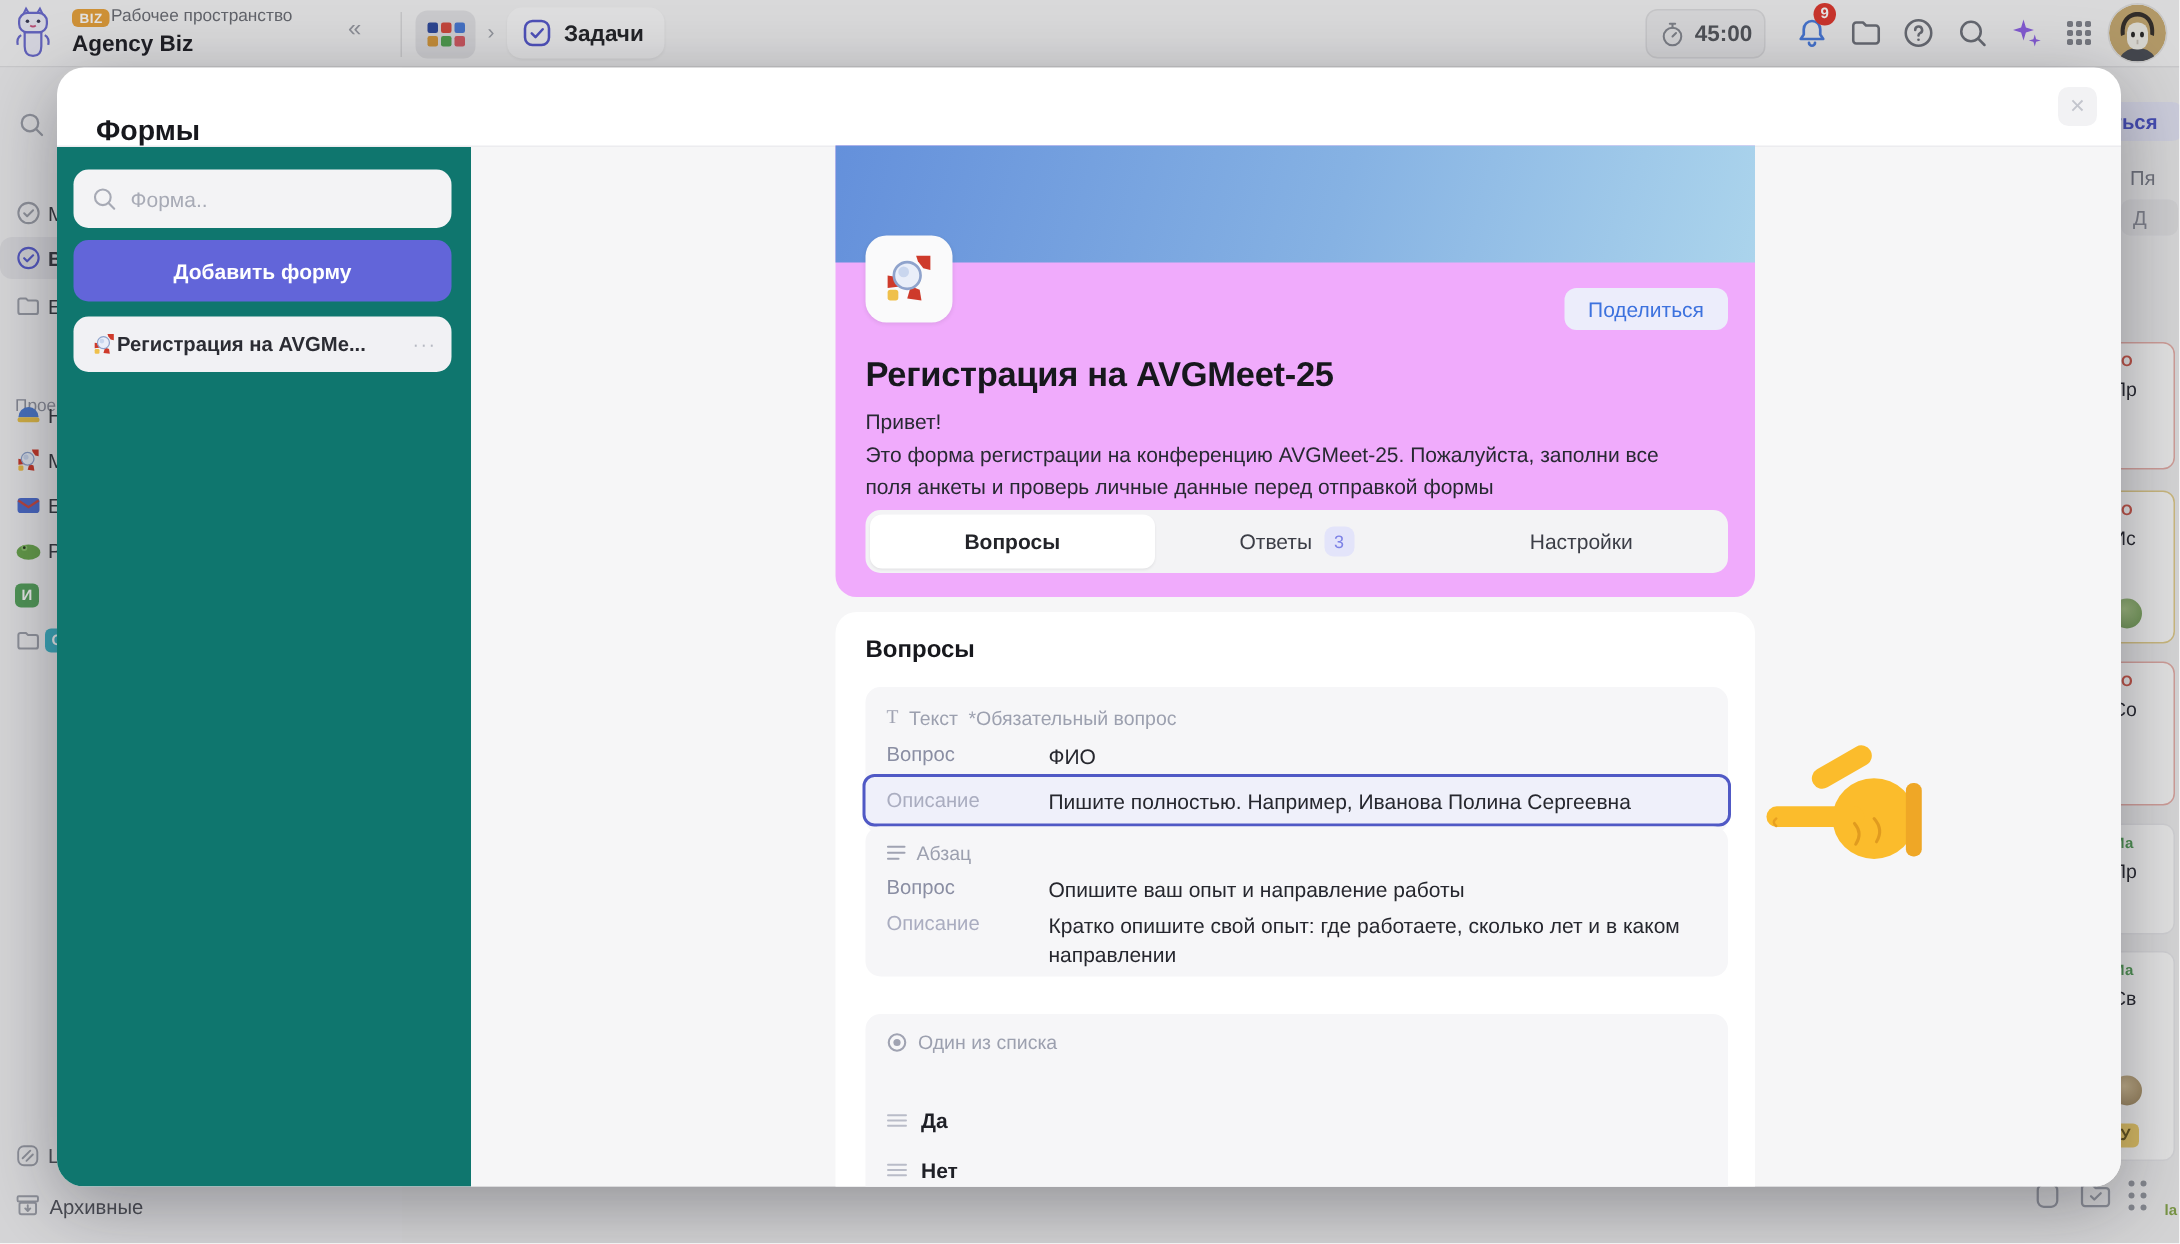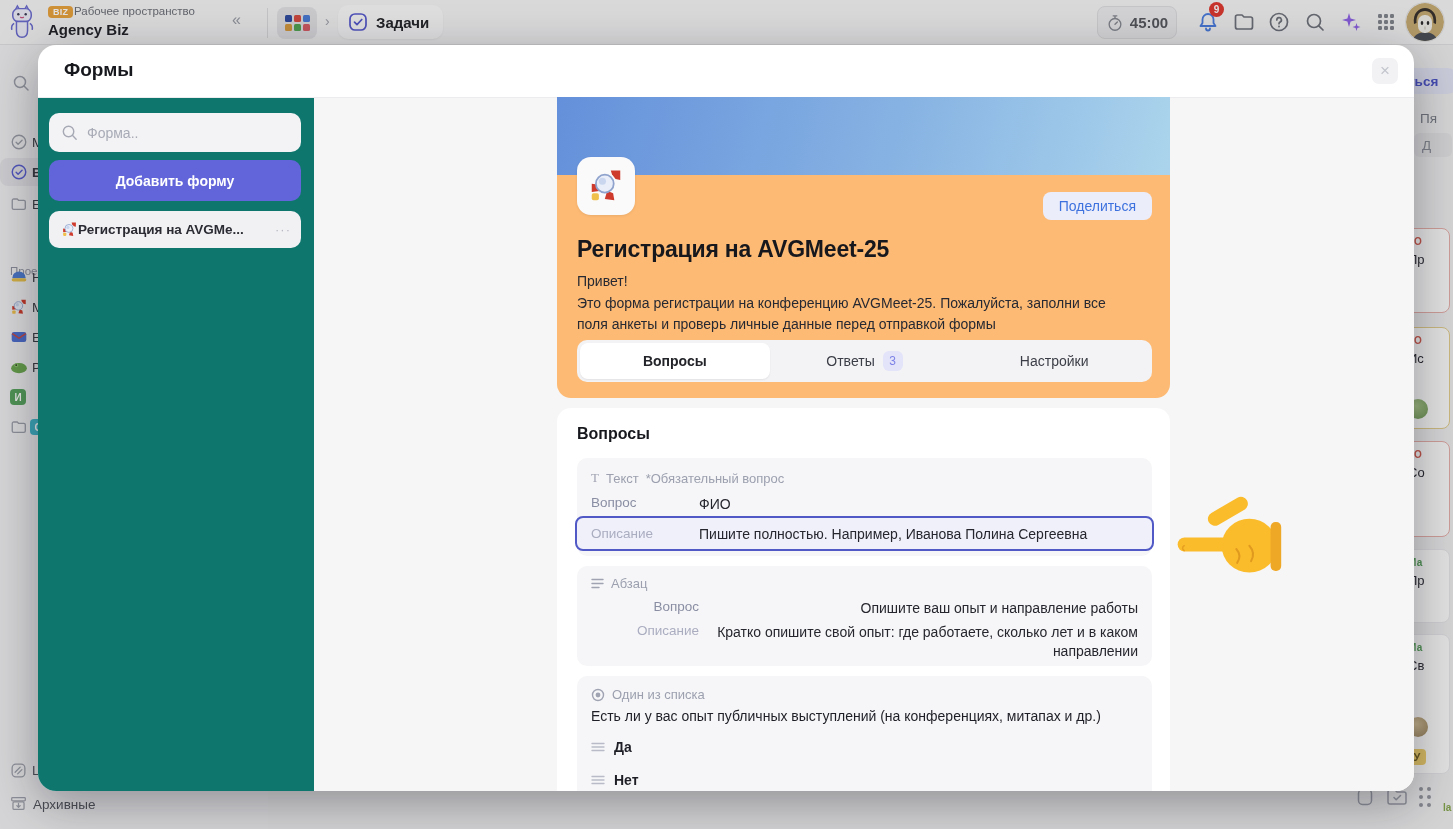--- a/index.html
+++ b/index.html
@@ -64,51 +64,51 @@
   .archive-row .tx, .drafts-row .tx { font-size:13.5px; color:#53555E; }
   .br-icons { position:absolute; top:786px; z-index:1; display:flex; align-items:center; gap:10px; left:1355px; }
   .dots6 { display:grid; grid-template-columns:repeat(2,4px); grid-template-rows:repeat(3,4px); gap:4px; }
   .dots6 span { background:#94979F; border-radius:50%; }
 
   
   .scrim { position:absolute; inset:0; background:rgba(28,29,34,0.13); z-index:2; }
 
   
   .modal { position:absolute; left:38px; top:45px; width:1376px; height:746px; background:#fff; border-radius:18px; box-shadow:0 12px 48px rgba(15,15,25,.35); z-index:3; overflow:hidden; }
-  .m-title { position:absolute; left:26px; top:14px; font-size:19px; font-weight:700; color:#17181D;text-align:center; }
+  .m-title { position:absolute; left:26px; top:32px; font-size:19px; font-weight:700; color:#17181D;text-align:center; }
   .m-close { position:absolute; right:16px; top:13px; width:26px; height:26px; background:#F2F2F4; border-radius:7px; color:#C3C5CD; font-size:17px; display:flex; align-items:center; justify-content:center; }
   .m-divider { position:absolute; left:0; top:52px; width:100%; height:1px; background:#ECECEF; }
   .m-left { position:absolute; left:0; top:53px; width:276px; bottom:0; background:#0f766e; }
   .m-content { position:absolute; left:276px; top:53px; right:0; bottom:0; background:#F6F6F7; border-radius:0 0 16px 0; }
   .m-search { position:absolute; left:11px; top:15px; width:252px; height:39px; background:#F3F3F5; border-radius:10px; }
   .m-search input { position:absolute; left:38px; top:0; width:205px; height:39px; border:0; background:transparent; outline:none; font-size:14px; color:#33343C; font-family:"Liberation Sans",sans-serif; }
   .m-search input::placeholder { color:#A8ABB6; }
   .m-search .ic { position:absolute; left:11px; top:10px; width:19px; height:19px; }
   .m-add-btn { position:absolute; left:11px; top:62px; width:252px; height:41px; background:#6265D9; border:0; border-radius:10px; color:#fff; font-size:14px; font-weight:600; font-family:"Liberation Sans",sans-serif; }
   .m-form-item { position:absolute; left:11px; top:113px; width:252px; height:37px; background:#F1F1F4; border-radius:10px; display:flex; align-items:center; }
   .m-form-item .ic { margin-left:12px; width:17px; height:17px; flex:none; }
   .m-form-item .lbl { margin-left:0; font-size:13.5px; font-weight:700; color:#2B2C33; white-space:nowrap; }
   .m-form-item .menu { margin-left:auto; margin-right:10px; color:#B6B9C2; font-size:13px; letter-spacing:1px; }
 
   
-  .fcard1 { position:absolute; left:519px; top:52px; width:613px; height:301px; background:#fdba74; border-radius:0 0 14px 14px; }
+  .fcard1 { position:absolute; left:519px; top:52px; width:613px; height:301px; background:#f0abfc; border-radius:0 0 14px 14px; }
   .banner { position:absolute; left:0; top:0; width:613px; height:78px; background:linear-gradient(105deg,#6490DB 0%,#86B2E3 55%,#ABD4EC 100%); }
   .icon-tile { position:absolute; left:20px; top:60px; width:58px; height:58px; background:#FAFAFB; border-radius:14px; box-shadow:0 1px 3px rgba(0,0,0,.08); display:flex; align-items:center; justify-content:center; }
   .share-btn { position:absolute; right:18px; top:95px; height:28px; padding:0 16px; background:#ECEDFB; border:0; border-radius:8px; color:#3D72DE; font-size:14px; font-family:"Liberation Sans",sans-serif; }
   .f-title { position:absolute; left:20px; top:139px; font-size:23px; font-weight:800; color:#17181D; letter-spacing:-.2px; }
   .f-desc { position:absolute; left:20px; top:174px; width:552px; font-size:14px; line-height:21.5px; color:#272932; }
   .tabs { position:absolute; left:20px; top:243px; width:575px; height:42px; background:#F3F3F5; border-radius:10px; display:flex; padding:3px; }
   .tab { flex:1; display:flex; align-items:center; justify-content:center; gap:8px; font-size:14px; color:#3C3E47; border-radius:8px; }
   .tab.active { background:#fff; box-shadow:0 1px 2px rgba(0,0,0,.07); color:#232429; font-weight:600; }
   .tab .badge { width:20px; height:20px; background:#E3E4FA; border-radius:6px; color:#7D82E6; font-size:12px; display:flex; align-items:center; justify-content:center; }
 
   .fcard2 { position:absolute; left:519px; top:363px; width:613px; height:400px; background:#fff; border-radius:14px 14px 0 0; }
   .sec-title { position:absolute; left:20px; top:17px; font-size:16px; font-weight:700; color:#17181D; }
   .qblock { position:absolute; left:20px; width:575px; background:#F6F6F8; border-radius:10px; }
-  .qb1 { top:50px; height:98px; } .qb2 { top:158px; height:100px;text-align:right; } .qb3 { top:268px; height:170px; }
+  .qb1 { top:50px; height:98px; } .qb2 { top:143px; height:100px; } .qb3 { top:268px; height:170px; }
   .qhead { position:absolute; left:14px; top:12px; display:flex; align-items:center; gap:7px; font-size:13px; color:#9CA0AF; }
   .qhead .t-ic { font-family:"Liberation Serif",serif; font-size:13px; color:#A0A3B2; }
   .qrow { position:absolute; left:14px; display:flex; font-size:14px; }
   .qrow .lbl { width:108px; flex:none; font-size:13.5px; color:#8A8EA3; }
   .qrow .lbl-light { color:#AAADC0; }
   .qrow .val { color:#26272E; width:439px; line-height:19px; }
   .val-b { font-weight:400; }
   .hl-row { position:absolute; left:-2px; top:58px; width:579px; height:35px; border:2px solid #5059C5; background:#EFF0FA; border-radius:8px; display:flex; align-items:center; }
   .hl-row .lbl { margin-left:14px; width:108px; flex:none; font-size:13.5px; color:#AAADC0; }
   .hl-row .val { font-size:14px; color:#26272E; }
@@ -465,21 +465,20 @@
       </div>
 
       <div class="qblock qb3">
         <div class="qhead" style="top:11px">
           <svg width="14" height="14" viewBox="0 0 14 14">
             <circle cx="7" cy="7" r="5.5" fill="none" stroke="#A0A3B2" stroke-width="1.4"></circle>
             <circle cx="7" cy="7" r="2.4" fill="#A0A3B2"></circle>
           </svg>
           <span>Один из списка</span>
         </div>
-        <div class="q3-question">Есть ли у вас опыт публичных выступлений (на конференциях, митапах и др.)</div>
         <div class="opt-row" style="top:63px">
           <svg width="14" height="10" viewBox="0 0 14 10">
             <path d="M1 1.5 h12 M1 5 h12 M1 8.5 h12" stroke="#B9BCC8" stroke-width="1.3" stroke-linecap="round"></path>
           </svg>
           <span class="tx">Да</span>
         </div>
         <div class="opt-row" style="top:96px">
           <svg width="14" height="10" viewBox="0 0 14 10">
             <path d="M1 1.5 h12 M1 5 h12 M1 8.5 h12" stroke="#B9BCC8" stroke-width="1.3" stroke-linecap="round"></path>
           </svg>

